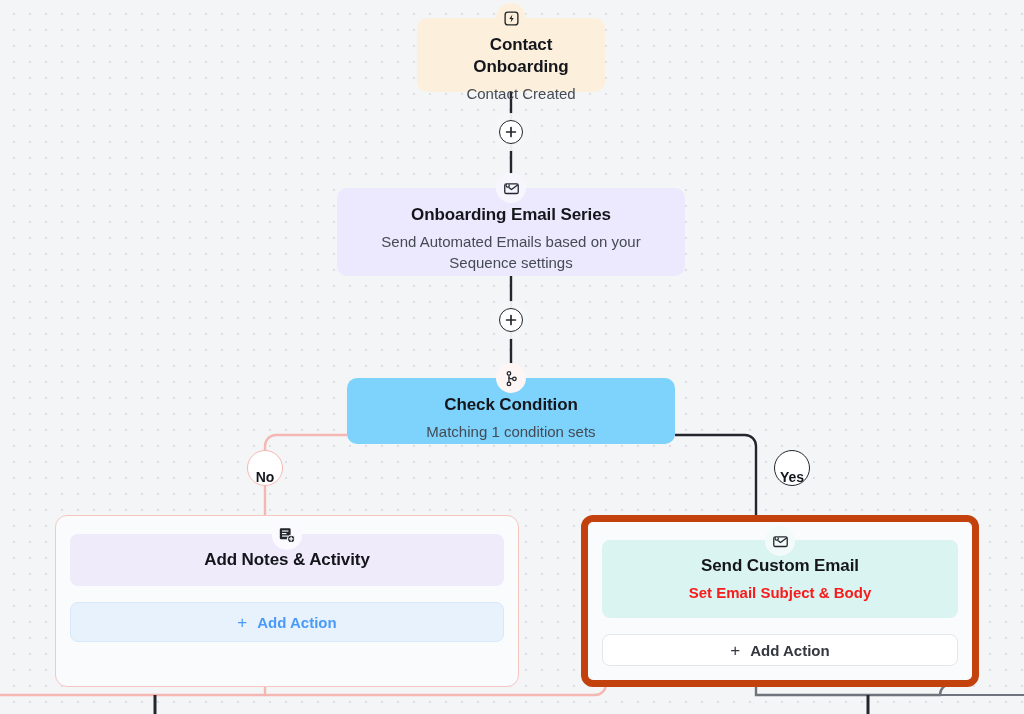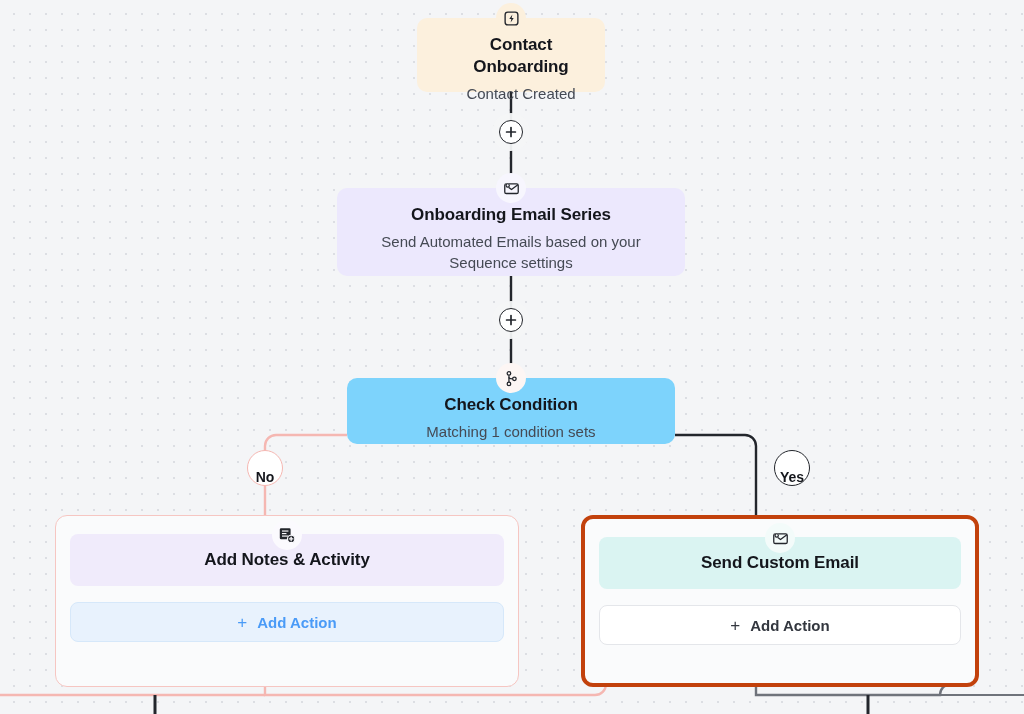--- a/index.html
+++ b/index.html
@@ -111,21 +111,21 @@
   }
   #card-no {
     left: 44px; top: 515px;
     width: 464px; height: 172px;
     border: 1px solid #f6c6c2;
     margin-left: 11px;
   }
   #card-yes {
     left: 581px; top: 515px;
     width: 398px; height: 172px;
-    border: 4px solid #c2410c;
+    border: 7px solid #c2410c;
   }
 
   .inner-node {
     position: relative;
     border-radius: 8px;
     text-align: center;
     padding: 15px 14px 15px 14px;
   }
   #inner-notes { background: #f0ebfb; }
   #inner-notes .badge { background: #fbfafe; top: -14px; }
@@ -300,20 +300,21 @@
     <div class="inner-node" id="inner-email">
       <div class="badge">
         <svg width="19" height="17" viewBox="0 0 22 18">
           <rect x="3.2" y="3.6" width="15.6" height="11.2" rx="1.8" fill="none" stroke="#23262c" stroke-width="1.5"></rect>
           <path d="M3.6 4.6 L11 10.2 L18.4 4.6" fill="none" stroke="#23262c" stroke-width="1.5" stroke-linejoin="round"></path>
           <circle cx="6.6" cy="5.4" r="2.6" fill="#f3fbfa"></circle>
           <circle cx="6.6" cy="5.4" r="1.9" fill="none" stroke="#23262c" stroke-width="1.4"></circle>
         </svg>
       </div>
       <div class="node-title">Send Custom Email</div>
+      <div class="node-sub alert">Set Email Subject &amp; Body</div>
     </div>
     <div class="add-action" id="add-action-yes">
       <span class="plus-glyph">+</span>
       <span>Add Action</span>
     </div>
   </div>
 
 </div>
 
 </body></html>

